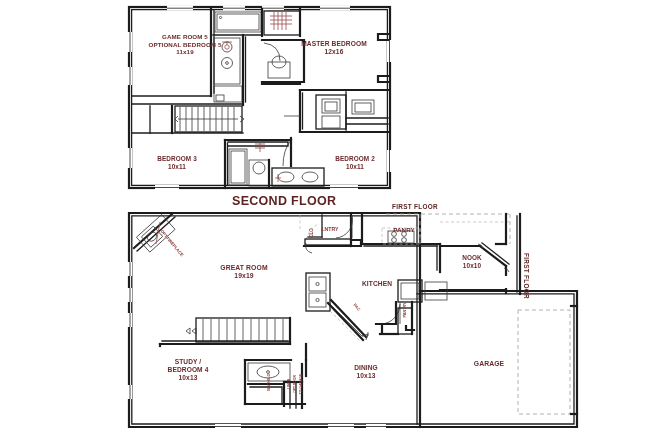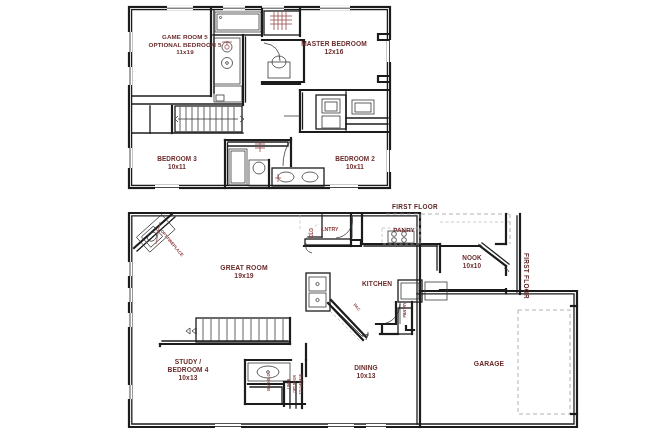--- a/index.html
+++ b/index.html
@@ -460,20 +460,21 @@
   <div class="lbl" style="left:177px; top:155px; font-size:6.4px; transform:translateX(-50%);">
     <span>BEDROOM 3</span><br>
     <span class="dim">10x11</span>
   </div>
 
   <div class="lbl" style="left:355px; top:155px; font-size:6.4px; transform:translateX(-50%);">
     <span>BEDROOM 2</span><br>
     <span class="dim">10x11</span>
   </div>
 
+  <div class="floor-title" style="left:232px; top:194px;">SECOND FLOOR</div>
 
   <div class="lbl" style="left:244px; top:264px; font-size:6.8px; transform:translateX(-50%);">
     <span>GREAT ROOM</span><br>
     <span class="dim">19x19</span>
   </div>
 
   <div class="lbl" style="left:377px; top:280px; font-size:6.6px; transform:translateX(-50%);">
     <span>KITCHEN</span>
   </div>
 

